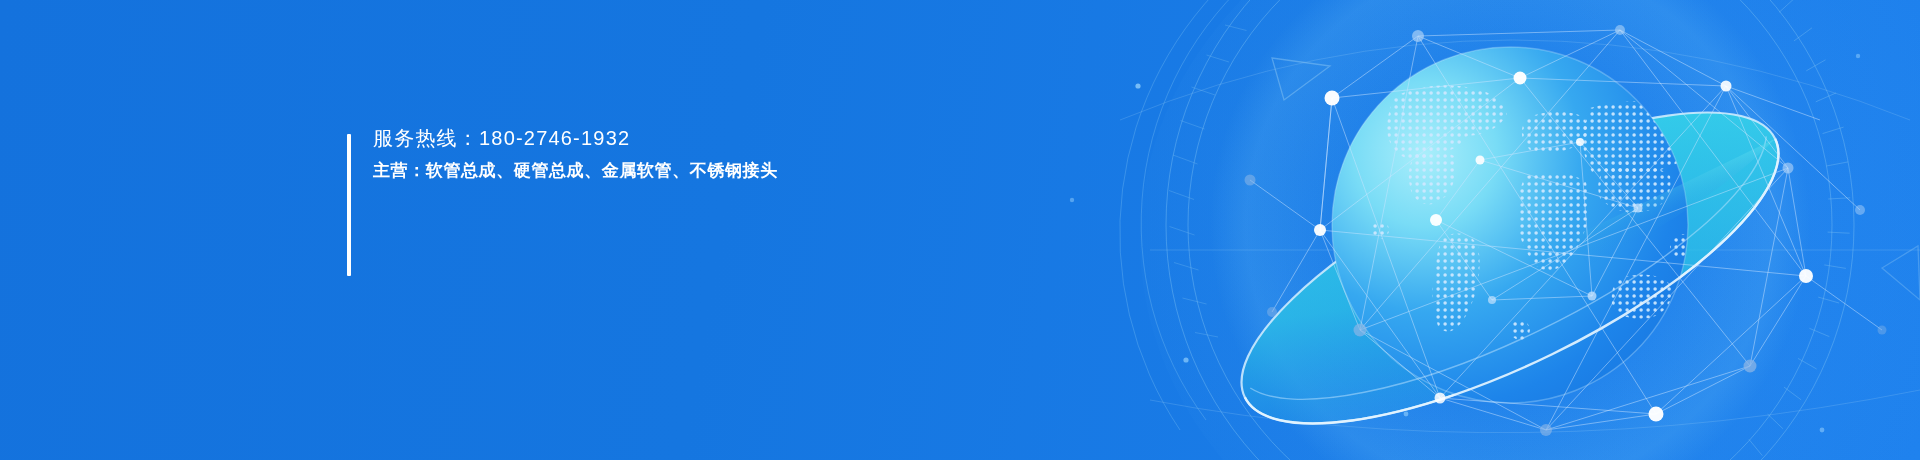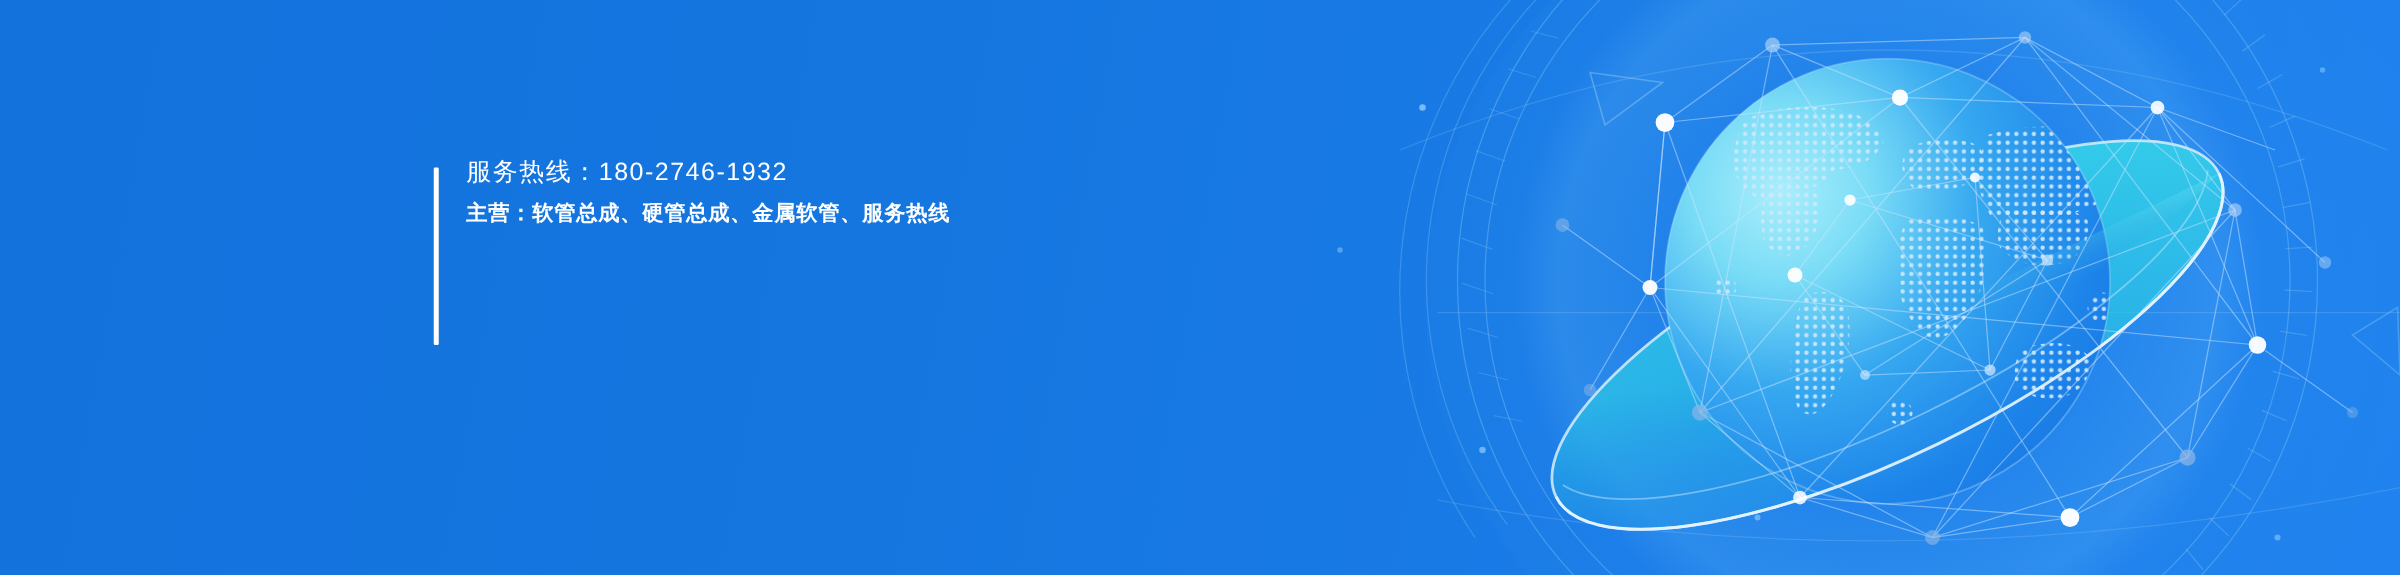--- a/index.html
+++ b/index.html
@@ -292,16 +292,16 @@
           <path d="M 1062 268 L 1098 246 L 1100 300 Z" stroke-opacity="0.38"></path>
         </g>
 
       </g>
     </svg>
   </div>
 
   <div class="copy">
     <div class="accent-bar"></div>
     <p class="hotline">服务热线：180-2746-1932</p>
-    <p class="tagline">主营：软管总成、硬管总成、金属软管、服务热线</p>
+    <p class="tagline">主营：软管总成、硬管总成、金属软管、不锈钢接头</p>
   </div>
 
 </div>
 
 </body></html>

